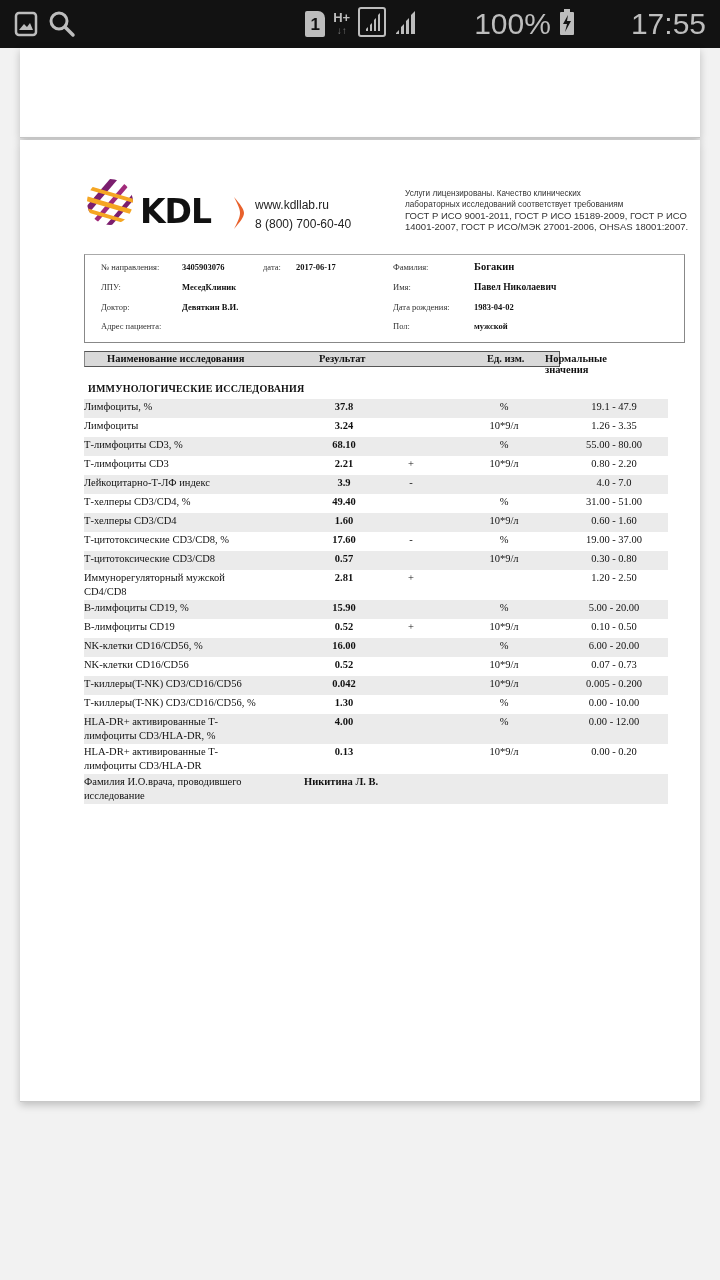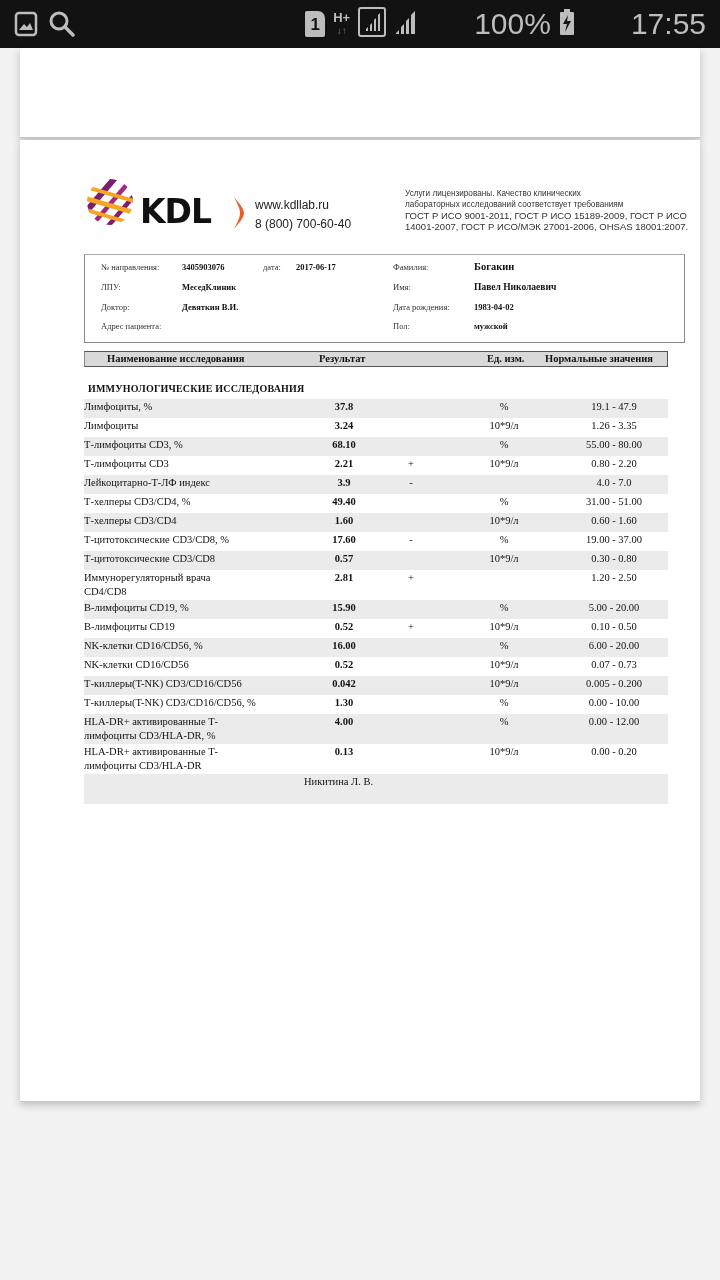--- a/index.html
+++ b/index.html
@@ -28,36 +28,36 @@
   .lic { position: absolute; left: 385px; top: 48px; width: 290px; font-family: "Liberation Sans", sans-serif; font-size: 8.2px; line-height: 11px; color: #333; }
   .lic .big { font-size: 9.5px; }
 
   
   .infobox { position: absolute; left: 64px; top: 114px; width: 601px; height: 89px; border: 1px solid #888; border-top: 1px solid #aaa; }
   .info-row { position: absolute; font-size: 8.5px; color: #333; }
   .info-val { position: absolute; font-size: 8.5px; font-weight: bold; color: #111; }
   .info-val.big { font-size: 10.5px; }
 
   
-  .thead { position: absolute; left: 64px; top: 211px; width: 584px; height: 16px; background: #d9d9d9; border: 1px solid #555; border-left: 1px solid #888; font-weight: bold; font-size: 10.5px; }
+  .thead { position: absolute; left: 64px; top: 211px; width: 476px; height: 16px; background: #d9d9d9; border: 1px solid #555; border-left: 1px solid #888; font-weight: bold; font-size: 10.5px; }
   .thead span { position: absolute; top: 1px; }
 
   .section-title { position: absolute; left: 68px; top: 243px; font-weight: bold; font-size: 10px; letter-spacing: 0.2px; }
 
   .rows { position: absolute; left: 64px; top: 259px; width: 584px; }
   .row { position: relative; width: 584px; height: 19px; font-size: 10.5px; }
   .row.tall { height: 30px; }
   .row.shade { background: #ebebeb; }
   .row span { position: absolute; top: 1px; line-height: 14px; }
   .c-name { left: 0; width: 200px; }
   .c-res { left: 240px; width: 40px; text-align: center; font-weight: bold; }
   .c-flag { left: 322px; width: 10px; text-align: center; }
   .c-unit { left: 395px; width: 50px; text-align: center; }
   .c-norm { left: 480px; width: 100px; text-align: center; }
-  .c-doc { left: 220px; font-weight: normal; }
+  .c-doc { left: 220px; font-weight: bold; }
 </style>
 </head>
 <body>
 
 <div class="statusbar">
   <div class="sb-left">
     <span>
       <svg width="24" height="26" viewBox="0 0 24 26">
           <rect x="2" y="2" width="20" height="22" rx="3" fill="none" stroke="#bdbdbd" stroke-width="2.5"></rect>
           <path d="M5 19 L10 13 L13 16 L16 12 L19 19 Z" fill="#bdbdbd"></path>
@@ -222,21 +222,21 @@
         <span class="c-norm">19.00 - 37.00</span>
       </div>
     <div class="row shade">
         <span class="c-name">Т-цитотоксические CD3/CD8</span>
         <span class="c-res">0.57</span>
         <span class="c-flag"></span>
         <span class="c-unit">10*9/л</span>
         <span class="c-norm">0.30 - 0.80</span>
       </div>
     <div class="row tall">
-        <span class="c-name"><span style="position:static">Иммунорегуляторный врача</span><br><span style="position:static">CD4/CD8</span></span>
+        <span class="c-name"><span style="position:static">Иммунорегуляторный мужской</span><br><span style="position:static">CD4/CD8</span></span>
         <span class="c-res">2.81</span>
         <span class="c-flag">+</span>
         <span class="c-unit"></span>
         <span class="c-norm">1.20 - 2.50</span>
       </div>
     <div class="row shade">
         <span class="c-name">В-лимфоциты CD19, %</span>
         <span class="c-res">15.90</span>
         <span class="c-flag"></span>
         <span class="c-unit">%</span>
@@ -285,16 +285,17 @@
         <span class="c-norm">0.00 - 12.00</span>
       </div>
     <div class="row tall">
         <span class="c-name"><span style="position:static">HLA-DR+ активированные Т-</span><br><span style="position:static">лимфоциты CD3/HLA-DR</span></span>
         <span class="c-res">0.13</span>
         <span class="c-flag"></span>
         <span class="c-unit">10*9/л</span>
         <span class="c-norm">0.00 - 0.20</span>
       </div>
     <div class="row tall shade">
+        <span class="c-name"><span style="position:static">Фамилия И.О.врача, проводившего</span><br><span style="position:static">исследование</span></span>
         <span class="c-doc">Никитина Л. В.</span>
       </div>
   </div>
 </div>
 
 </body></html>

